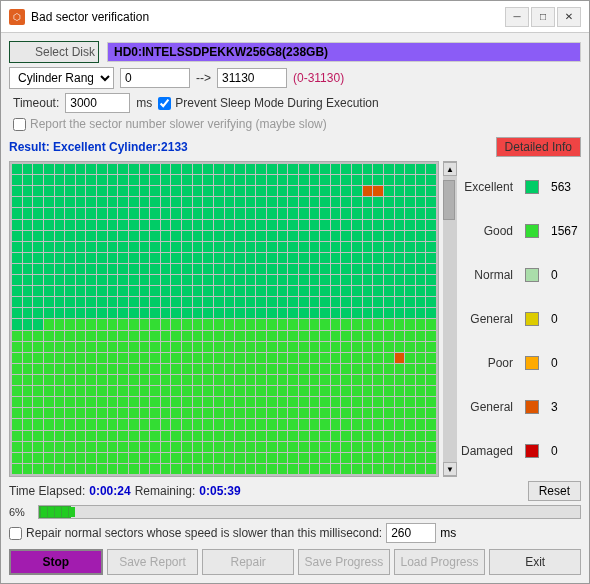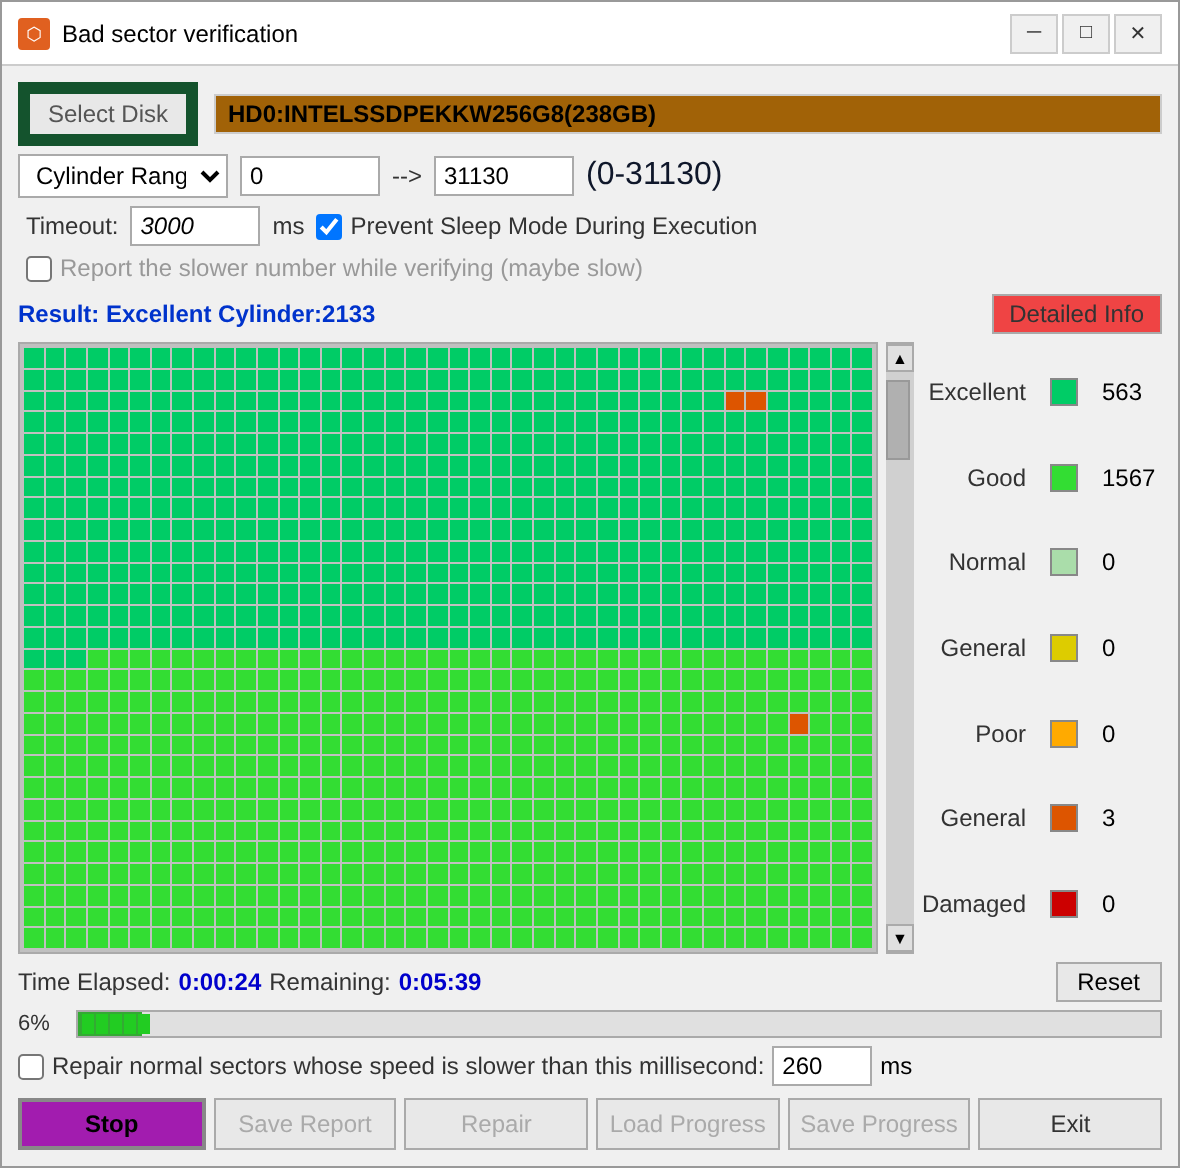--- a/index.html
+++ b/index.html
@@ -74,33 +74,33 @@
     }
 
     
     .row-select-disk {
       display: flex;
       align-items: center;
       gap: 8px;
     }
     .btn-select-disk {
       background: #e8e8e8;
-      border: 6px solid #14532d;
+      border: 1px solid #14532d;
       padding: 3px 3px;
       cursor: pointer;
       color: #555;
       font-size: 12px;
       min-width: 90px;
-      text-align: center;
+      text-align: right;
     }
     .disk-label {
       font-weight: bold;
       font-size: 12px;
       color: #000;
-      background: #a16207;
+      background: #8b5cf6;
       border: 1px solid #ccc;
       padding: 2px 6px;
       flex: 1;
     }
 
     
     .row-cylinder {
       display: flex;
       align-items: center;
       gap: 6px;
@@ -118,39 +118,38 @@
       background: #fff;
       padding: 2px 4px;
       font-size: 12px;
       width: 70px;
     }
     .arrow-label {
       font-size: 12px;
       color: #333;
     }
     .range-hint {
-      font-size: 16px;
-      color: #0f172a;
+      font-size: 12px;
+      color: #be185d;
     }
 
     
     .row-timeout {
       display: flex;
       align-items: center;
       gap: 6px;
       margin-left: 4px;
     }
     .timeout-label { color: #333; }
     .input-timeout {
       border: 1px solid #aaa;
       background: #fff;
       padding: 2px 4px;
       font-size: 12px;
       width: 65px;
-      font-style: italic;
     }
     .ms-label { color: #333; }
     .checkbox-row {
       display: flex;
       align-items: center;
       gap: 4px;
     }
     .checkbox-row input[type=checkbox] { cursor: pointer; }
     .checkbox-row label { font-size: 12px; color: #333; cursor: pointer; }
 
@@ -425,21 +424,21 @@
       <input class="input-timeout" type="text" value="3000" style="">
       <span class="ms-label">ms</span>
       <div class="checkbox-row">
         <input type="checkbox" id="chk-sleep" checked="" style="">
         <label for="chk-sleep">Prevent Sleep Mode During Execution</label>
       </div>
     </div>
 
     <div class="row-report">
       <input type="checkbox" id="chk-report" style="">
-      <label for="chk-report">Report the slower number while verifying (maybe slow)</label>
+      <label for="chk-report">Report the sector number slower verifying (maybe slow)</label>
     </div>
 
     <div class="row-result">
       <span class="result-text">Result: Excellent Cylinder:2133</span>
       <button class="btn-detailed">Detailed Info</button>
     </div>
 
     <div class="main-area">
 
       <div class="grid-container">
@@ -1641,19 +1640,19 @@
       <input type="checkbox" id="chk-repair" style="">
       <label for="chk-repair">Repair normal sectors whose speed is slower than this millisecond:</label>
       <input class="input-ms" type="text" value="260" style="">
       <span>ms</span>
     </div>
 
     <div class="row-buttons">
       <button class="btn-bottom btn-stop active">Stop</button>
       <button class="btn-bottom disabled">Save Report</button>
       <button class="btn-bottom disabled">Repair</button>
+      <button class="btn-bottom disabled">Save Progress</button>
       <button class="btn-bottom disabled">Load Progress</button>
-      <button class="btn-bottom disabled">Save Progress</button>
       <button class="btn-bottom">Exit</button>
     </div>
 
   </div>
 </div>
 
 </body></html>

